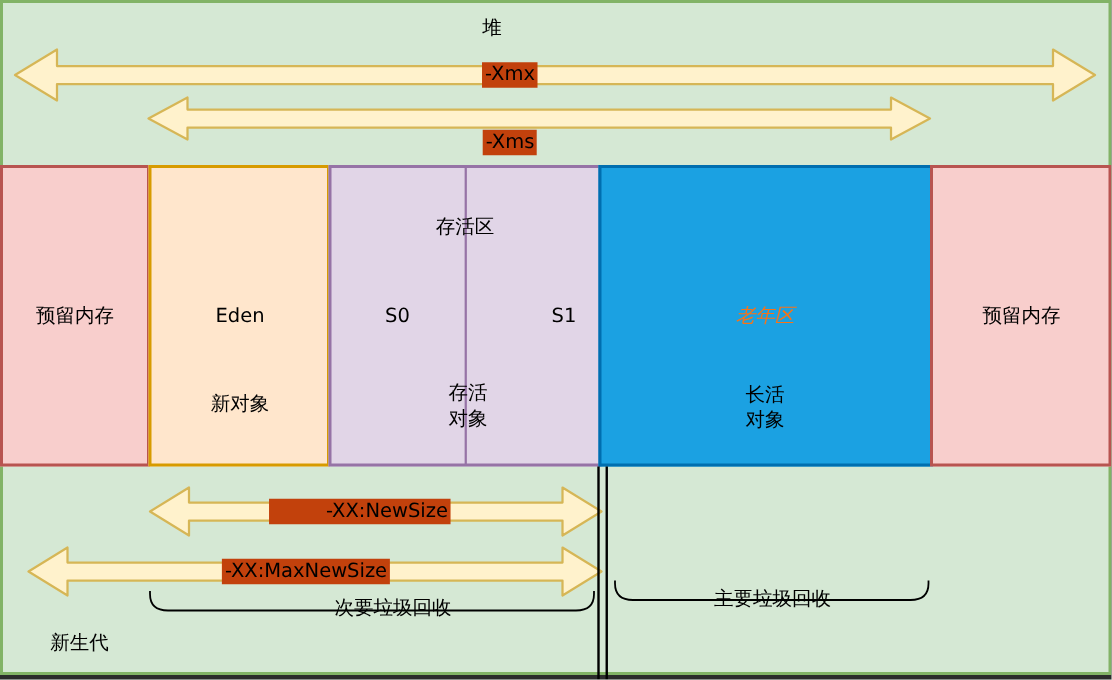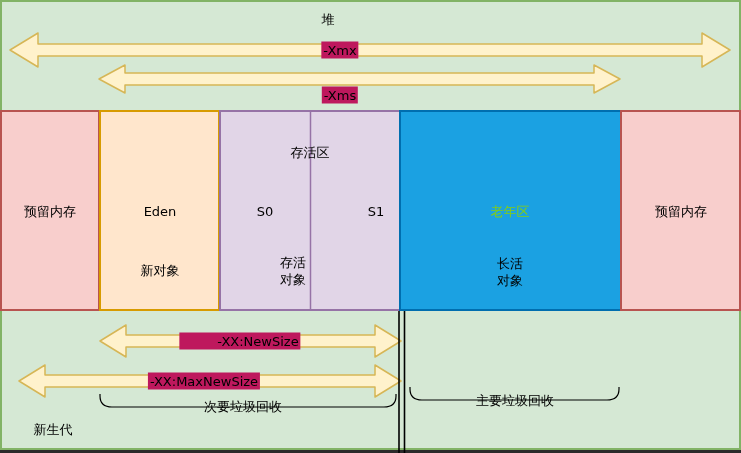--- a/index.html
+++ b/index.html
@@ -34,22 +34,22 @@
 
   .lbl {
     position: absolute;
     transform: translate(-50%,-50%);
     font-size: 13px;
     color: #000;
     white-space: nowrap;
     text-align: center;
     line-height: 17px;
   }
-  .lbl-white { color:#84cc16; }
-  .arrow-label { background:#be185d; padding:0 2px; }
+  .lbl-white { color:#f97316;font-style:italic; }
+  .arrow-label { background:#c2410c; padding:0 2px; }
 </style>
 </head>
 <body>
 
 <div class="canvas">
 
   <div class="green-bg"></div>
 
   <div class="block block-reserved" style="left:0;   top:110px; width:100px; height:201px;"></div>
   <div class="block block-eden" style="left:99px;  top:110px; width:121px; height:201px;"></div>
@@ -82,35 +82,35 @@
   <div class="lbl arrow-label" style="left:340px; top:79px;margin-top:16px;">-Xms</div>
 
   <div class="lbl" style="left:50px; top:211px;">预留内存</div>
 
   <div class="lbl" style="left:160px; top:211px;">Eden</div>
   <div class="lbl" style="left:160px; top:270px;">新对象</div>
 
   <div class="lbl" style="left:310px; top:152px;">存活区</div>
   <div class="lbl" style="left:265px; top:211px;">S0</div>
   <div class="lbl" style="left:376px; top:211px;">S1</div>
-  <div class="lbl" style="left:293px; top:271px;">
+  <div class="lbl" style="left:312px; top:271px;font-family:Liberation Mono, monospace;">
     <span>存活</span><br>
     <span>对象</span>
   </div>
 
   <div class="lbl lbl-white" style="left:510px; top:211px;">老年区</div>
   <div class="lbl" style="left:510px; top:272px;">
     <span>长活</span><br>
     <span>对象</span>
   </div>
 
   <div class="lbl" style="left:681px; top:211px;">预留内存</div>
 
   <div class="lbl arrow-label" style="left:240px; top:341px;padding-left:38px;">-XX:NewSize</div>
   <div class="lbl arrow-label" style="left:204px; top:381px;">-XX:MaxNewSize</div>
 
-  <div class="lbl" style="left:243px; top:406px;">次要垃圾回收</div>
+  <div class="lbl" style="left:262px; top:406px;">次要垃圾回收</div>
   <div class="lbl" style="left:515px; top:400px;">主要垃圾回收</div>
 
   <div class="lbl" style="left:53px; top:429px;text-align:center;">新生代</div>
   <div class="lbl" style="left:694px; top:429px;margin-top:40px;">老年代</div>
 
 </div>
 
 </body></html>

